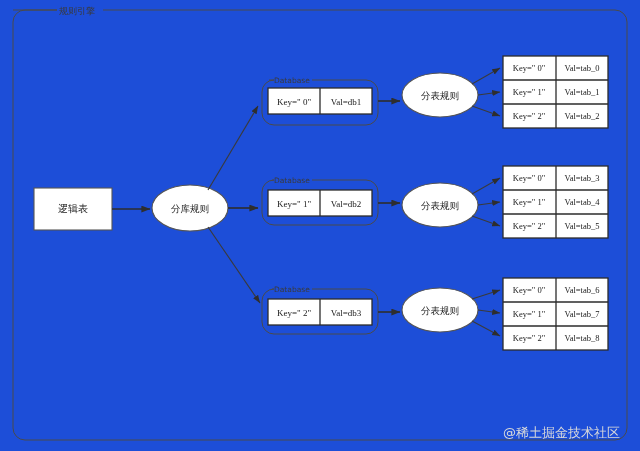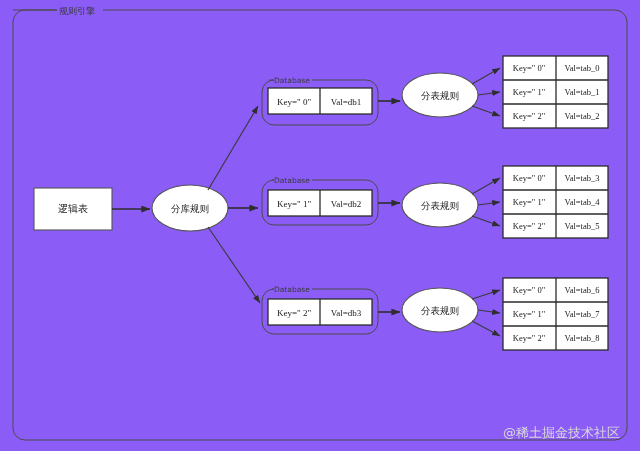--- a/index.html
+++ b/index.html
@@ -7,21 +7,21 @@
     padding: 0;
     background: #ffffff;
   }
   body {
     font-family: "Liberation Serif", "DejaVu Serif", serif;
   }
   #canvas {
     position: relative;
     width: 640px;
     height: 451px;
-    background: #8b5cf6;
+    background: #1d4ed8;
     overflow: hidden;
   }
   #diagram-svg {
     position: absolute;
     left: 0;
     top: 0;
     width: 640px;
     height: 451px;
   }
   .node-text {

